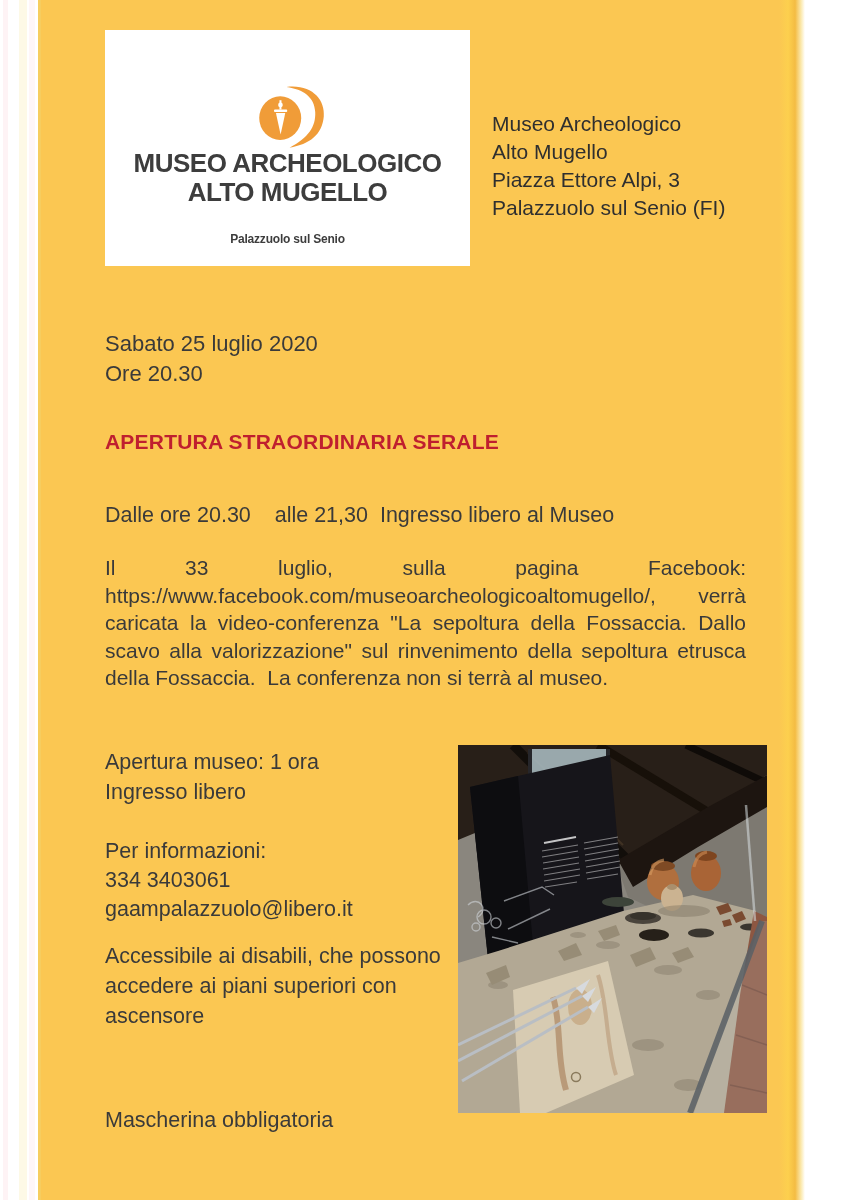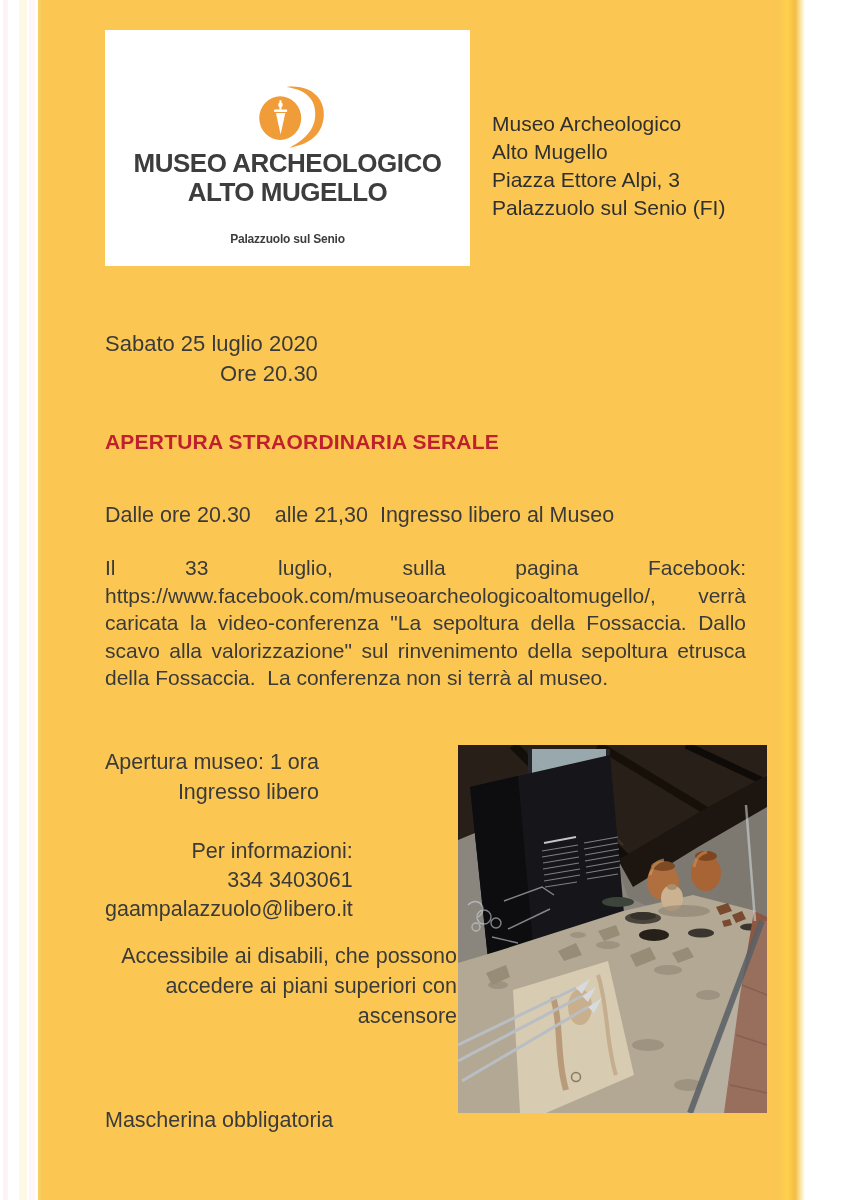--- a/index.html
+++ b/index.html
@@ -31,21 +31,21 @@
   .logo-mark{position:absolute;left:50%;top:50px;transform:translateX(-50%);}
   .logo-t{position:absolute;left:0;width:100%;text-align:center;color:#3d3d3d;}
   .logo-t1{top:118px;font-size:26px;font-weight:600;letter-spacing:-0.5px;}
   .logo-t2{top:147px;font-size:26px;font-weight:600;letter-spacing:-0.5px;}
   .logo-sub{top:177px;font-size:12px;font-weight:600;letter-spacing:-0.2px;margin-top:25px;}
 
   .address{
     position:absolute;left:492px;top:110px;font-size:21px;line-height:28px;color:#2f2f2f;
   }
 
-  .txt{position:absolute;color:#3a3a3a;text-align:right;}
+  .txt{position:absolute;color:#3a3a3a;}
   .datetime{left:105px;top:329px;font-size:22px;line-height:30px;}
   .headline{
     left:105px;top:430px;font-size:21px;font-weight:700;color:#bf1f2f;letter-spacing:.2px;
   }
   .schedule{left:105px;top:503px;font-size:21.5px;white-space:pre-wrap;}
   .description{
     left:105px;top:554px;width:641px;font-size:21px;line-height:27.5px;
     text-align:justify;white-space:pre-wrap;
   }
   .opening{left:105px;top:747px;font-size:21.5px;line-height:30px;}

